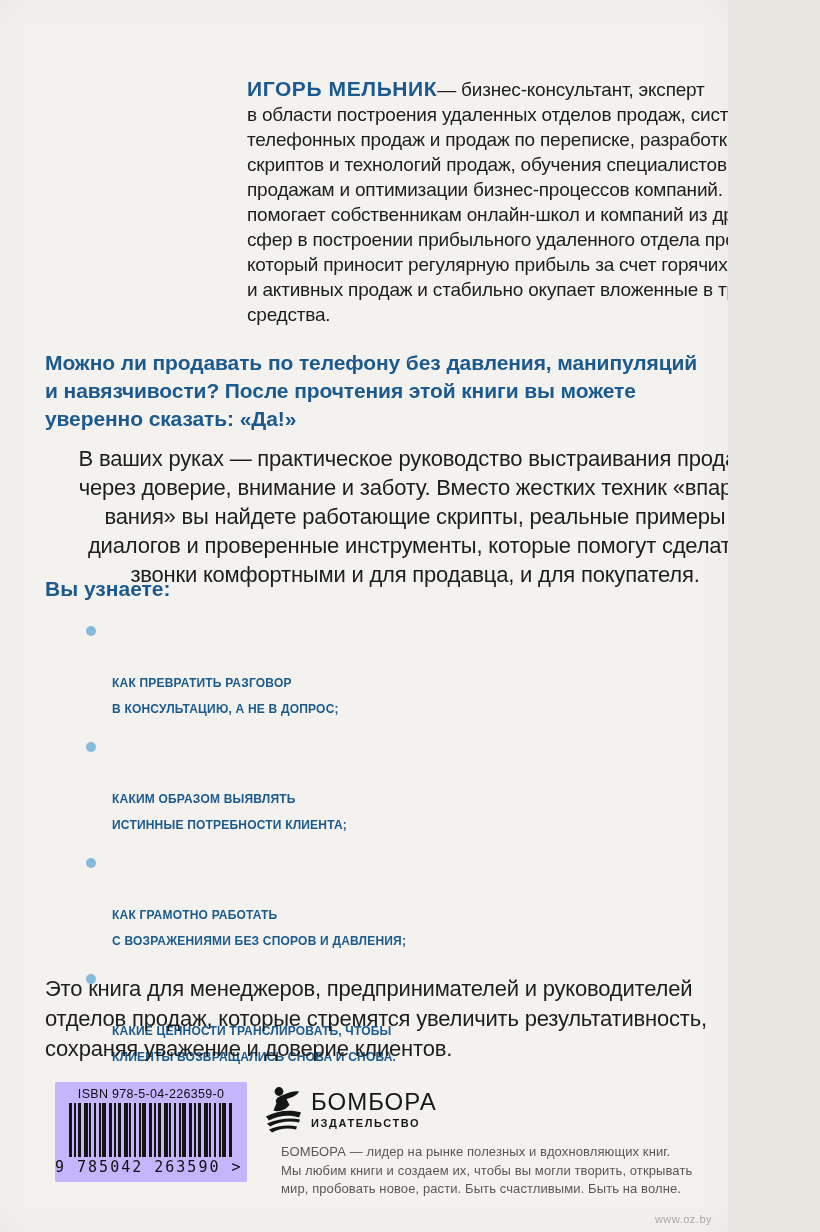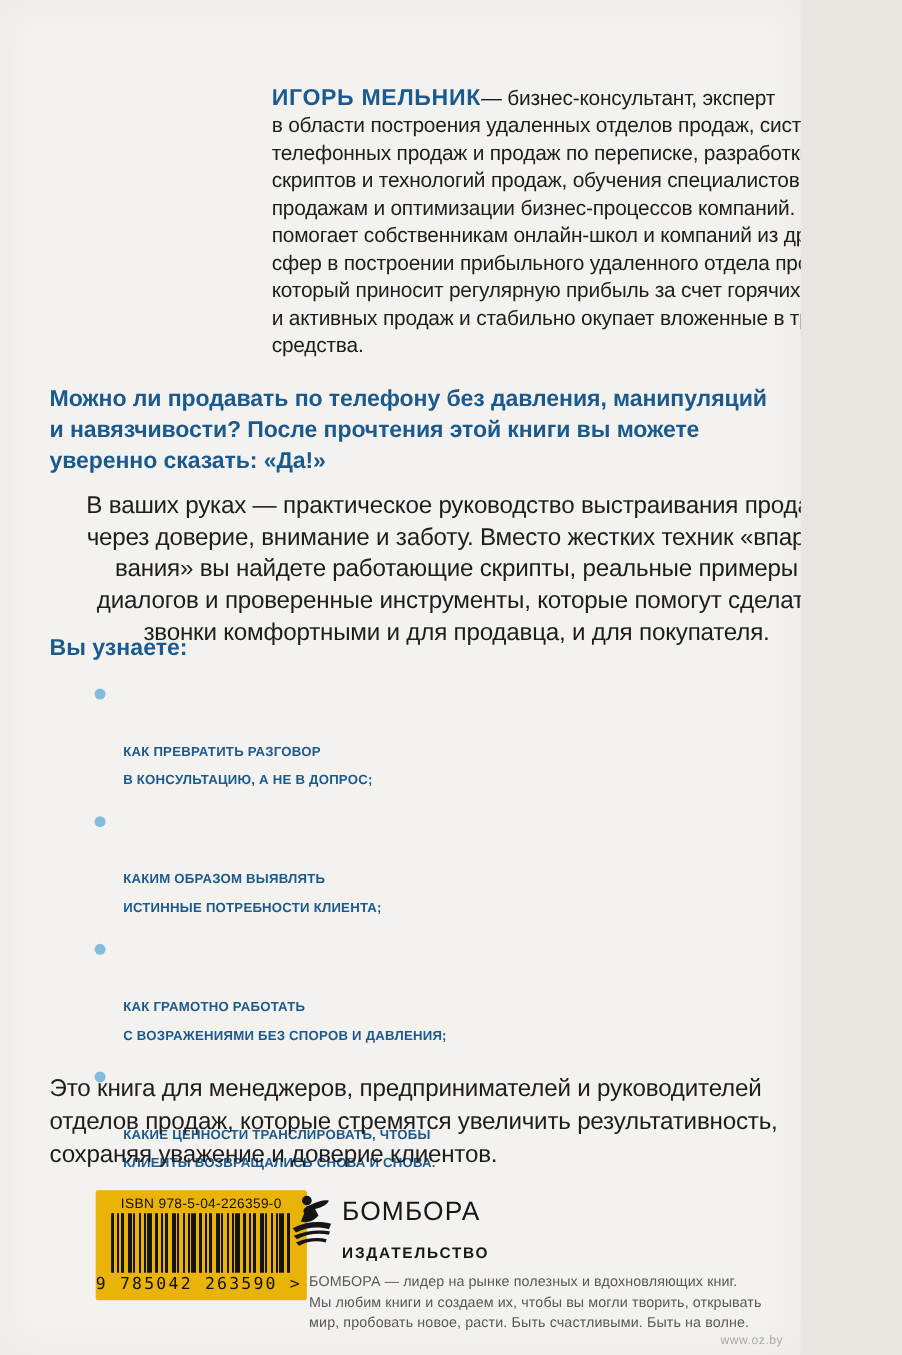--- a/index.html
+++ b/index.html
@@ -58,23 +58,23 @@
     background:var(--bullet,#84bada);
   }
   .outro{
     position:absolute;left:45px;top:952px;width:745px;
     font-size:22px;line-height:30px;color:var(--text,#1d1d1d);
     white-space:pre-line;letter-spacing:-0.2px;
   }
   
   .barcode-box{
     position:absolute;left:55px;top:1082px;width:192px;height:100px;
-    background:#eab308;border-radius:2px;
+    background:#c4b5fd;border-radius:2px;
     display:flex;flex-direction:column;justify-content:flex-start;
-    padding-top:5px;box-sizing:border-box;margin-left:32px;
+    padding-top:5px;box-sizing:border-box;
   }
   .isbn{
     text-align:center;font-size:12.5px;color:#111;letter-spacing:0.3px;
   }
   .bars{
     height:54px;margin:2px 14px 0 14px;
     background:
       repeating-linear-gradient(90deg,#141414 0 2px,transparent 2px 5px),
       repeating-linear-gradient(90deg,transparent 0 1px,#141414 1px 3px,transparent 3px 8px);
   }
@@ -85,21 +85,21 @@
   .publisher{
     position:absolute;left:263px;top:1086px;width:430px;
   }
   .logo-row{display:flex;align-items:flex-start;}
   .logo-mark{width:40px;height:48px;flex:0 0 auto;margin-right:8px;}
   .logo-text{padding-top:4px;}
   .publisher-name{
     font-size:24px;font-weight:400;color:#171717;letter-spacing:1px;line-height:1;
   }
   .publisher-sub{
-    font-size:14px;font-weight:700;color:#171717;letter-spacing:1.6px;margin-top:17px;
+    font-size:11px;font-weight:700;color:#171717;letter-spacing:1.6px;margin-top:3px;
   }
   .publisher-blurb{
     margin-top:9px;font-size:13px;line-height:18.5px;color:#5a5856;
     white-space:pre-line;letter-spacing:0.1px;margin-left:18px;
   }
   .watermark{
     position:absolute;right:16px;bottom:7px;
     font-size:11px;color:#aaa8a3;letter-spacing:0.5px;
   }
 </style>

